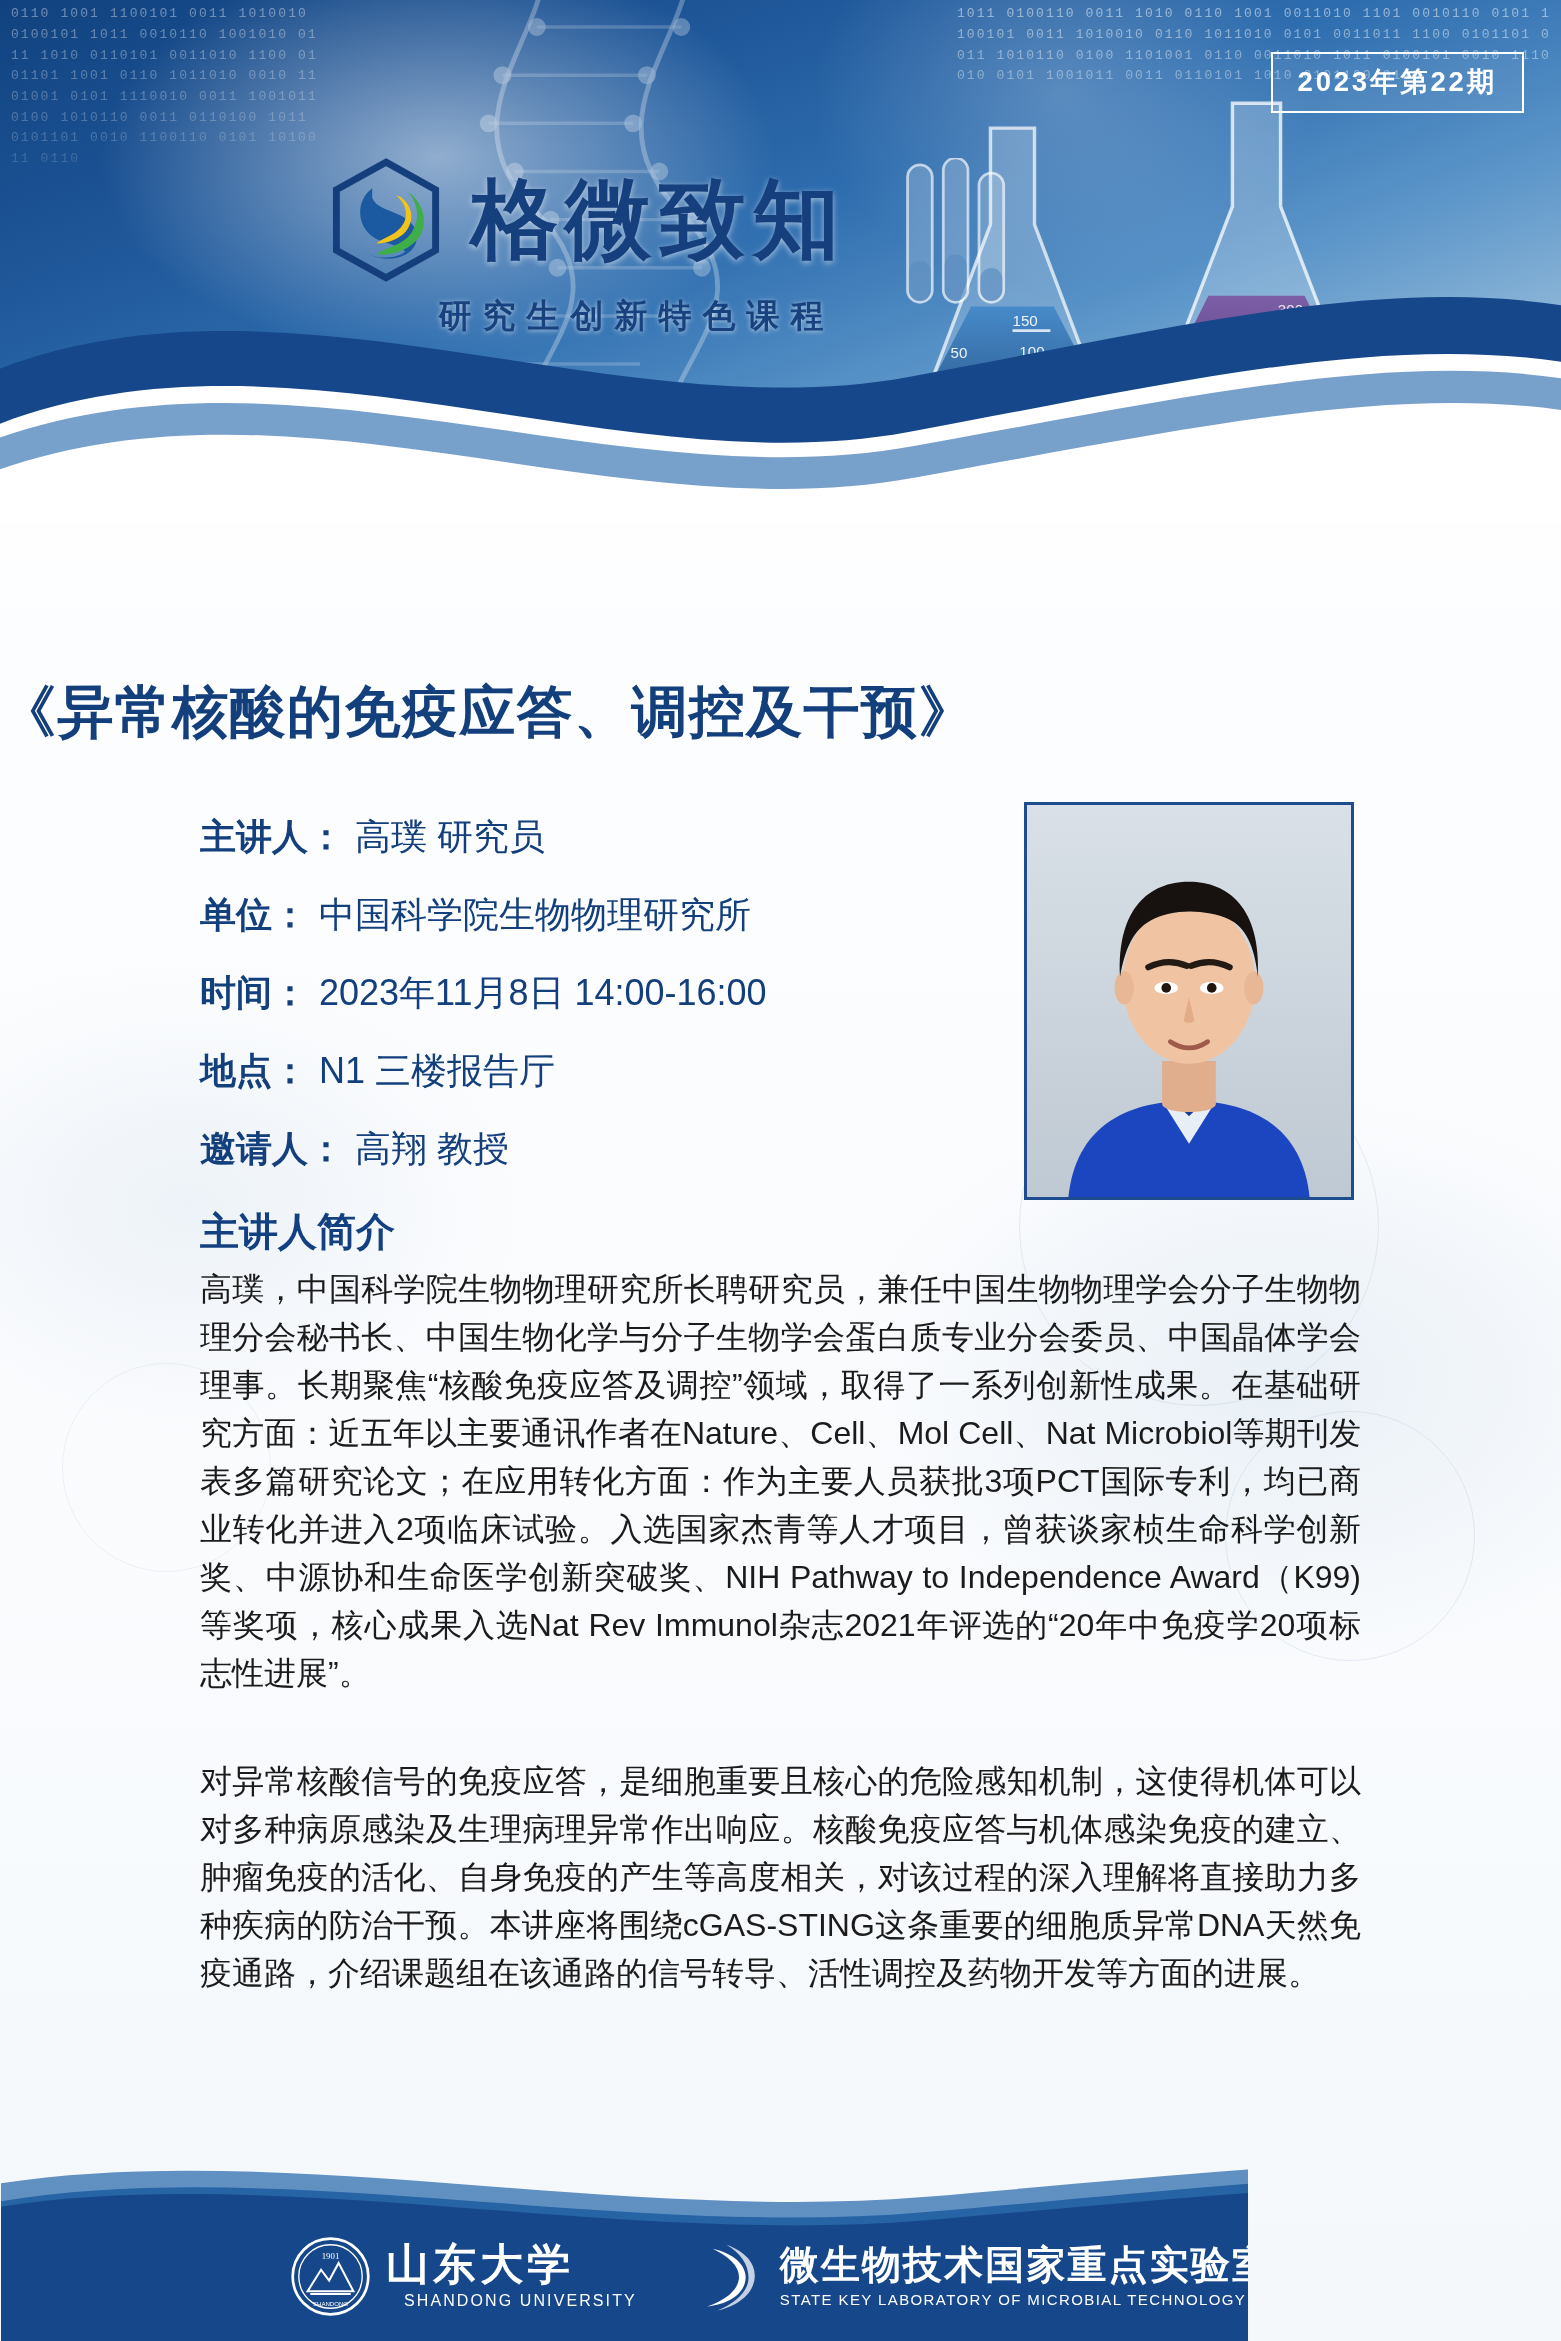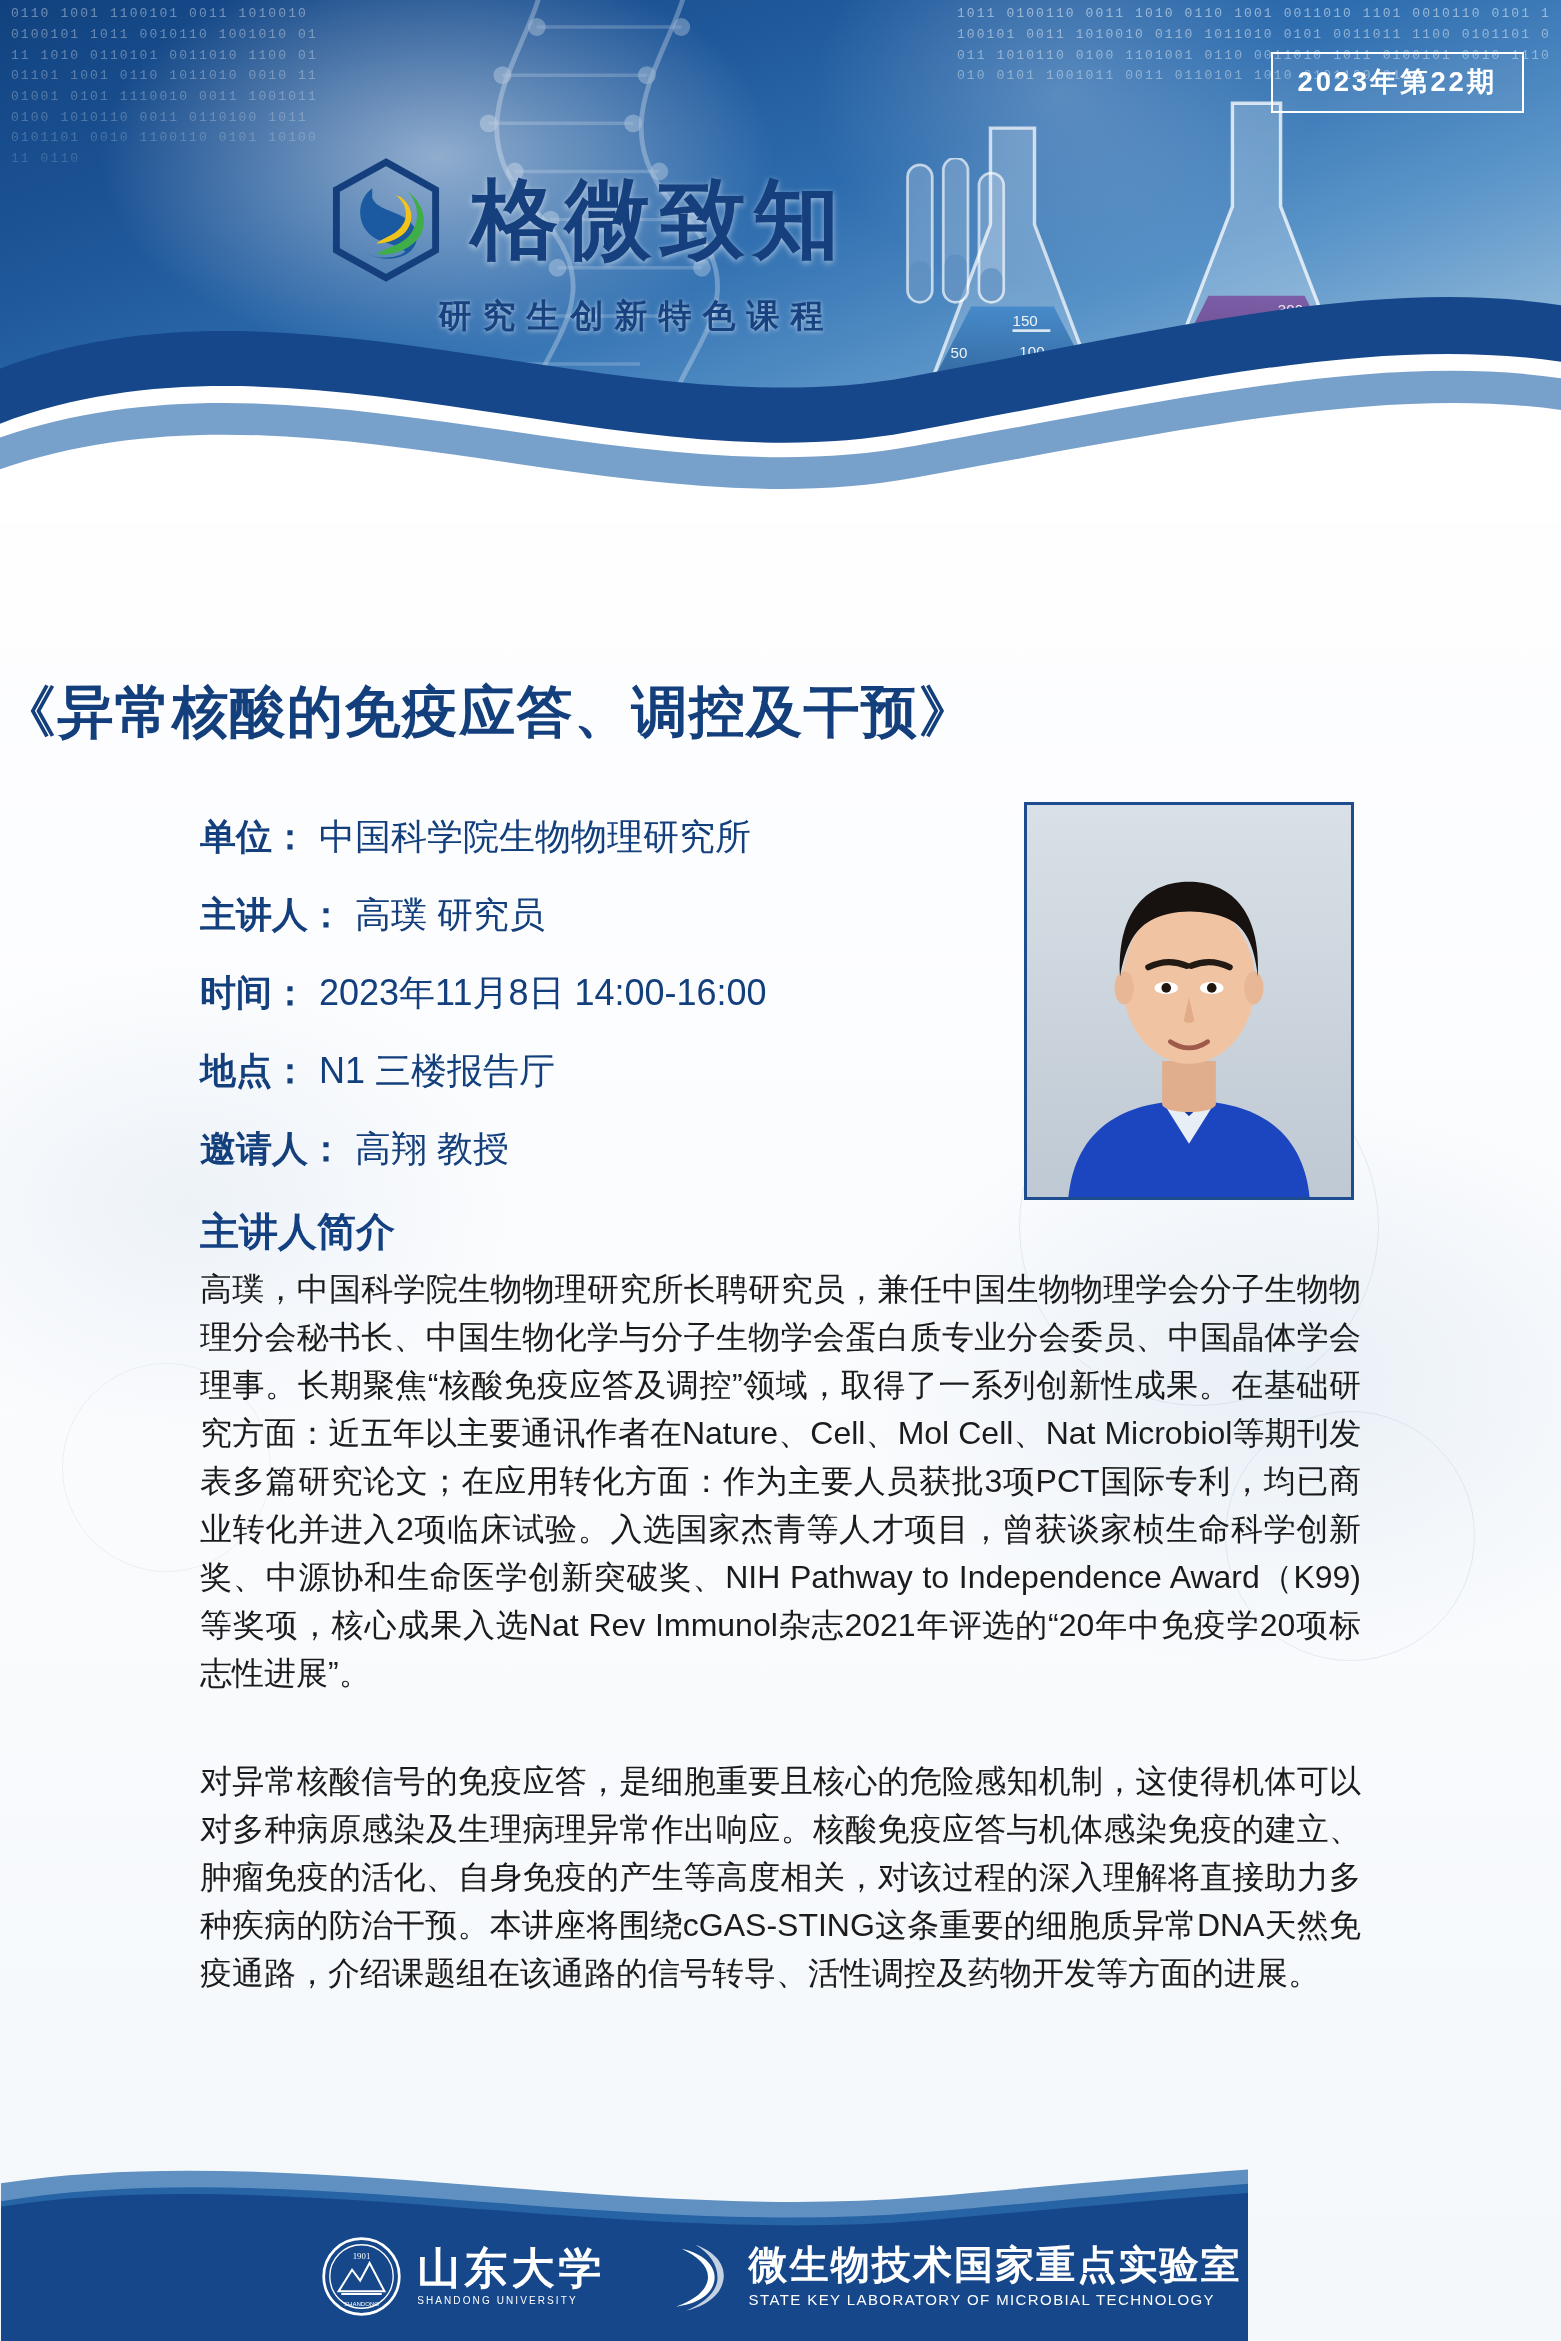--- a/index.html
+++ b/index.html
@@ -146,21 +146,21 @@
   }
   .footer-wave { position:absolute; left:0; bottom:0; width:1561px; height:207px; }
   .footer-inner {
     position:absolute; left:0; bottom:25px; width:1561px;
     display:flex; align-items:center; justify-content:center; gap:62px;
   }
   .f-group { display:flex; align-items:center; gap:15px; }
   .sdu-seal { width:81px; height:81px; }
   .sdu-text { display:flex; flex-direction:column; color:#fff; }
   .sdu-cn { font-size:43px; font-weight:bold; letter-spacing:4.1px; font-family:"Liberation Serif", serif; line-height:1; }
-  .sdu-en { font-size:10px; letter-spacing:2.1px; margin-top:5.5px; }
+  .sdu-en { font-size:16px; letter-spacing:2.1px; margin-top:5.5px;margin-left:18px; }
   .lab-mark { width:66px; height:76px; }
   .lab-text { display:flex; flex-direction:column; color:#fff; }
   .lab-cn { font-size:39px; font-weight:bold; letter-spacing:2.1px; line-height:1; }
   .lab-en { font-size:15px; letter-spacing:1.4px; margin-top:6.9px; }
 
   
   .wm { position:absolute; border-radius:50%; border:1.4px solid rgba(150,175,200,0.22); }
   .wm1 { left:1019px; top:1046px; width:358px; height:358px; }
   .wm2 { left:1225px; top:1411px; width:248px; height:248px; }
   .wm3 { left:62px; top:1363px; width:207px; height:207px; border-color:rgba(150,175,200,0.15); }
@@ -291,26 +291,26 @@
     </svg>
   </div>
 
   <div class="content">
 
     <div class="talk-title">《异常核酸的免疫应答、调控及干预》</div>
 
     <div class="meta-wrap">
       <div class="meta-list">
         <div class="meta-row">
+          <span class="meta-label">主讲人：</span>
+          <span class="meta-value">高璞 研究员</span>
+        </div>
+        <div class="meta-row">
           <span class="meta-label">单位：</span>
           <span class="meta-value">中国科学院生物物理研究所</span>
-        </div>
-        <div class="meta-row">
-          <span class="meta-label">主讲人：</span>
-          <span class="meta-value">高璞 研究员</span>
         </div>
         <div class="meta-row">
           <span class="meta-label">时间：</span>
           <span class="meta-value">2023年11月8日 14:00-16:00</span>
         </div>
         <div class="meta-row">
           <span class="meta-label">地点：</span>
           <span class="meta-value">N1 三楼报告厅</span>
         </div>
         <div class="meta-row">

